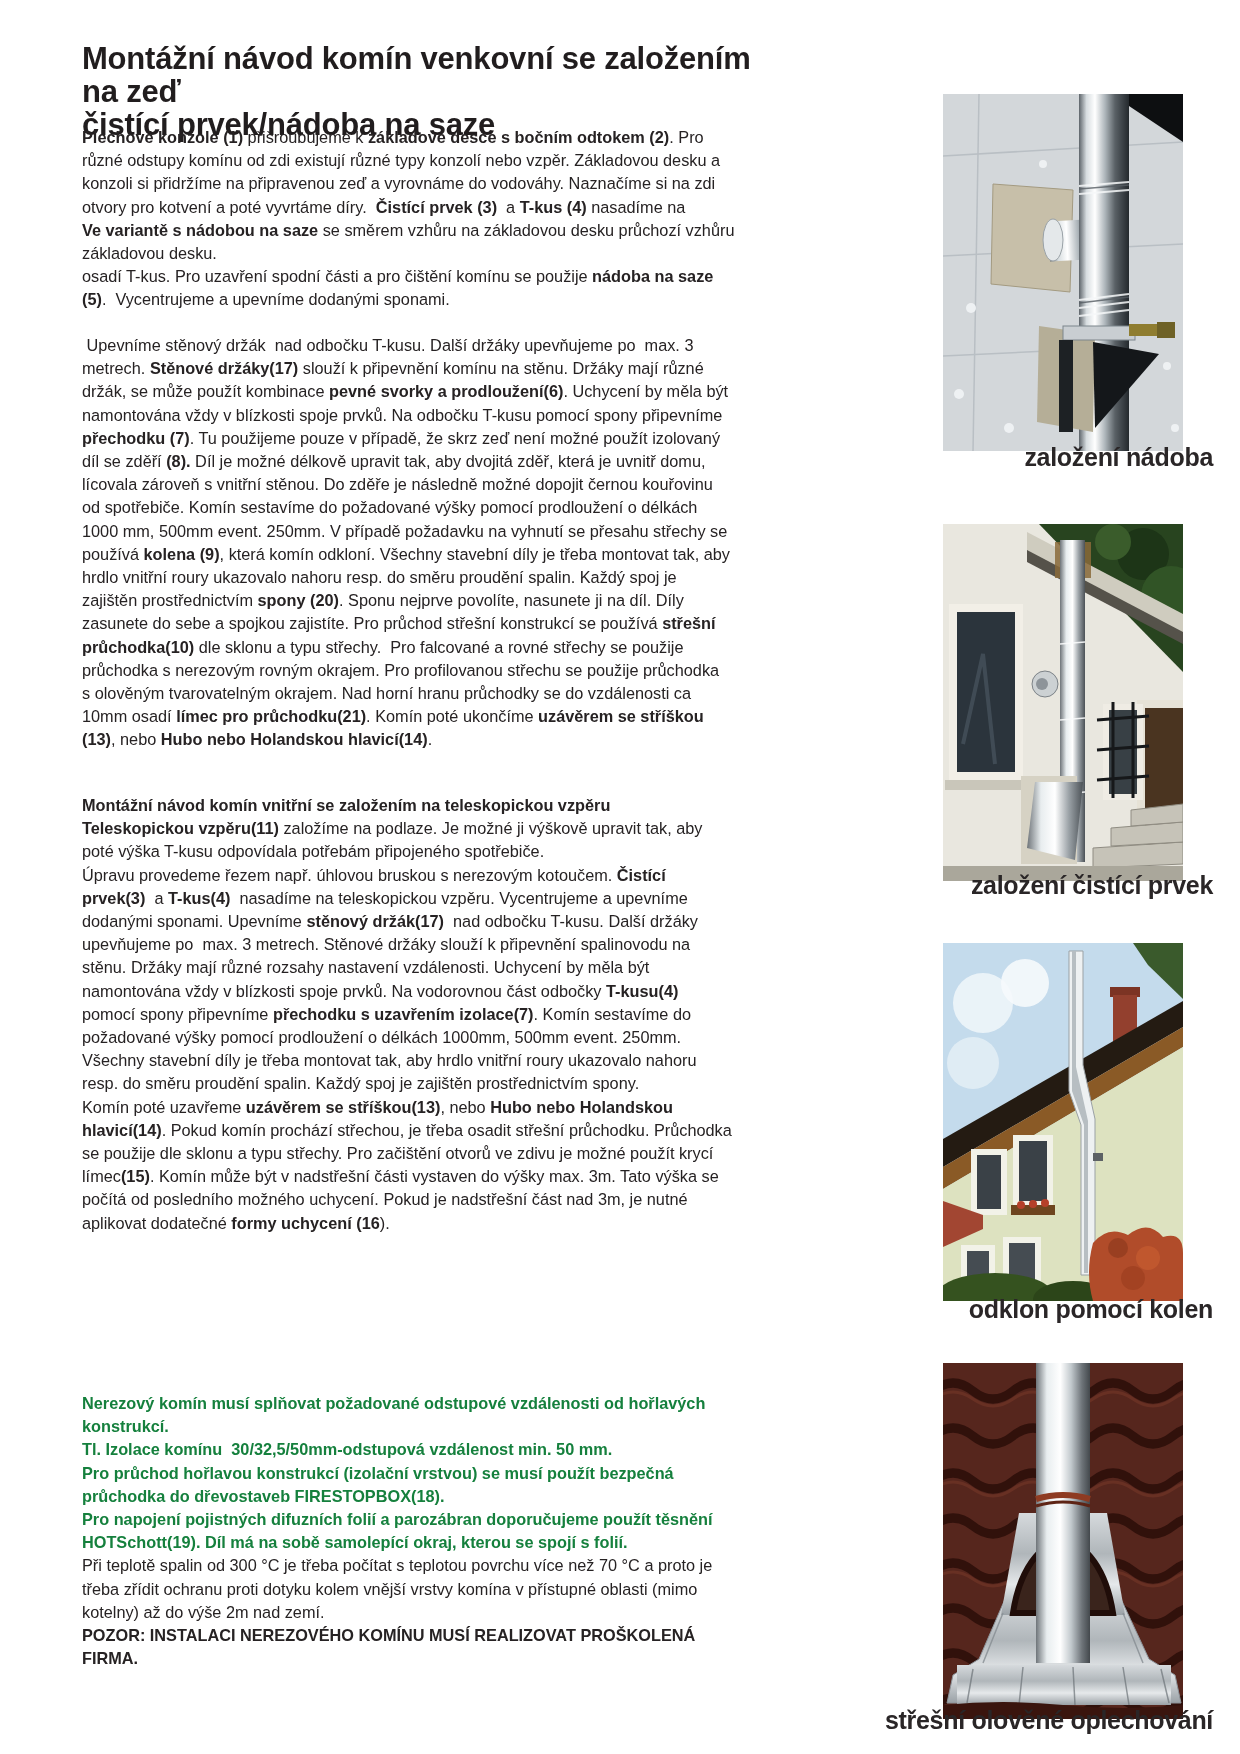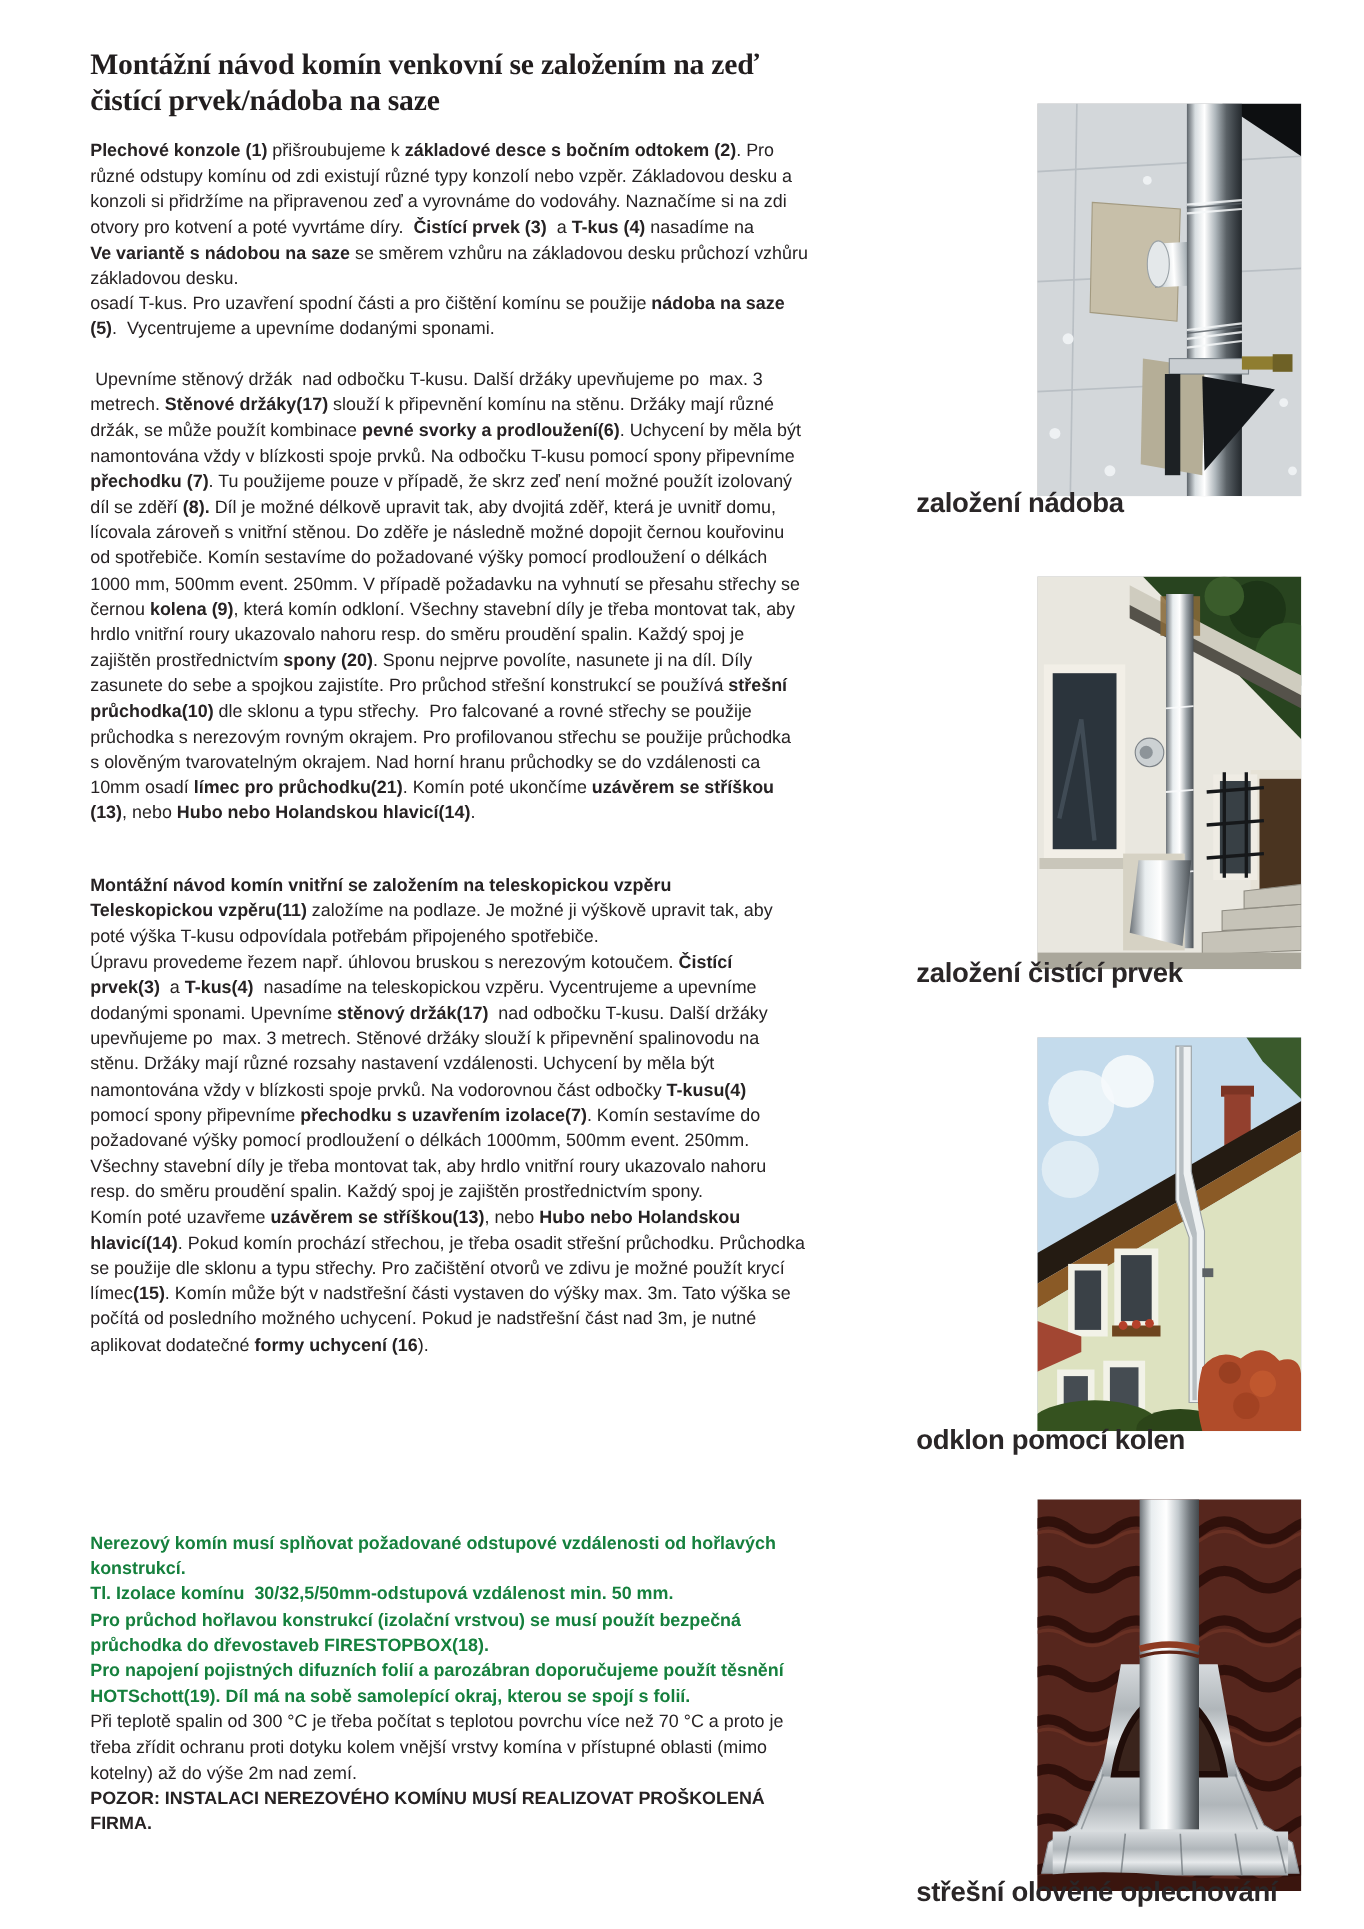--- a/index.html
+++ b/index.html
@@ -3,35 +3,35 @@
 <meta charset="utf-8">
 <style>
   html,body{margin:0;padding:0;}
   body{
     width:1240px;height:1754px;background:#ffffff;position:relative;overflow:hidden;
     font-family:"Liberation Sans", sans-serif;color:#262223;
   }
   .page{position:absolute;inset:0;}
   .title{
     position:absolute;left:82px;top:42px;width:680px;
-    font-size:27px;font-weight:700;line-height:33px;letter-spacing:-0.2px;color:#211d1e;font-family:Liberation Serif, serif;
+    font-size:31px;font-weight:700;line-height:33px;letter-spacing:-0.2px;color:#211d1e;
   }
   .text-block{
     position:absolute;left:82px;width:678px;
     font-size:16.3px;line-height:23.2px;color:#262223;
   }
   .line{white-space:pre;}
   .b{font-weight:700;}
   .r{color:#15803d;}
   .photo{
     position:absolute;left:903px;width:240px;height:357px;overflow:hidden;background:#ccc;
   }
   .photo svg{display:block;width:100%;height:100%;}
   .caption{
-    position:absolute;width:380px;text-align:left;
+    position:absolute;width:380px;text-align:right;
     font-size:25px;font-weight:700;color:#2a2627;line-height:30px;letter-spacing:-0.3px;
   }
 </style>
 </head>
 <body>
 
 <div class="page">
 
   <header class="title">
     <div>Montážní návod komín venkovní se založením na zeď</div>
@@ -51,21 +51,21 @@
   <section class="text-block" style="top:334px">
       <div class="line"><span> Upevníme stěnový držák  nad odbočku T-kusu. Další držáky upevňujeme po  max. 3</span></div>
       <div class="line"><span>metrech. </span><span class="b">Stěnové držáky(17)</span><span> slouží k připevnění komínu na stěnu. Držáky mají různé</span></div>
       <div class="line"><span>držák, se může použít kombinace </span><span class="b">pevné svorky a prodloužení(6)</span><span>. Uchycení by měla být</span></div>
       <div class="line"><span>namontována vždy v blízkosti spoje prvků. Na odbočku T-kusu pomocí spony připevníme</span></div>
       <div class="line"><span class="b">přechodku (7)</span><span>. Tu použijeme pouze v případě, že skrz zeď není možné použít izolovaný</span></div>
       <div class="line"><span>díl se zděří </span><span class="b">(8).</span><span> Díl je možné délkově upravit tak, aby dvojitá zděř, která je uvnitř domu,</span></div>
       <div class="line"><span>lícovala zároveň s vnitřní stěnou. Do zděře je následně možné dopojit černou kouřovinu</span></div>
       <div class="line"><span>od spotřebiče. Komín sestavíme do požadované výšky pomocí prodloužení o délkách</span></div>
       <div class="line"><span>1000 mm, 500mm event. 250mm. V případě požadavku na vyhnutí se přesahu střechy se</span></div>
-      <div class="line"><span>černou </span><span class="b">kolena (9)</span><span>, která komín odkloní. Všechny stavební díly je třeba montovat tak, aby</span></div>
+      <div class="line"><span>používá </span><span class="b">kolena (9)</span><span>, která komín odkloní. Všechny stavební díly je třeba montovat tak, aby</span></div>
       <div class="line"><span>hrdlo vnitřní roury ukazovalo nahoru resp. do směru proudění spalin. Každý spoj je</span></div>
       <div class="line"><span>zajištěn prostřednictvím </span><span class="b">spony (20)</span><span>. Sponu nejprve povolíte, nasunete ji na díl. Díly</span></div>
       <div class="line"><span>zasunete do sebe a spojkou zajistíte. Pro průchod střešní konstrukcí se používá </span><span class="b">střešní</span></div>
       <div class="line"><span class="b">průchodka(10)</span><span> dle sklonu a typu střechy.  Pro falcované a rovné střechy se použije</span></div>
       <div class="line"><span>průchodka s nerezovým rovným okrajem. Pro profilovanou střechu se použije průchodka</span></div>
       <div class="line"><span>s olověným tvarovatelným okrajem. Nad horní hranu průchodky se do vzdálenosti ca</span></div>
       <div class="line"><span>10mm osadí </span><span class="b">límec pro průchodku(21)</span><span>. Komín poté ukončíme </span><span class="b">uzávěrem se stříškou</span></div>
       <div class="line"><span class="b">(13)</span><span>, nebo </span><span class="b">Hubo nebo Holandskou hlavicí(14)</span><span>.</span></div>
     </section>
   <section class="text-block" style="top:794px">

